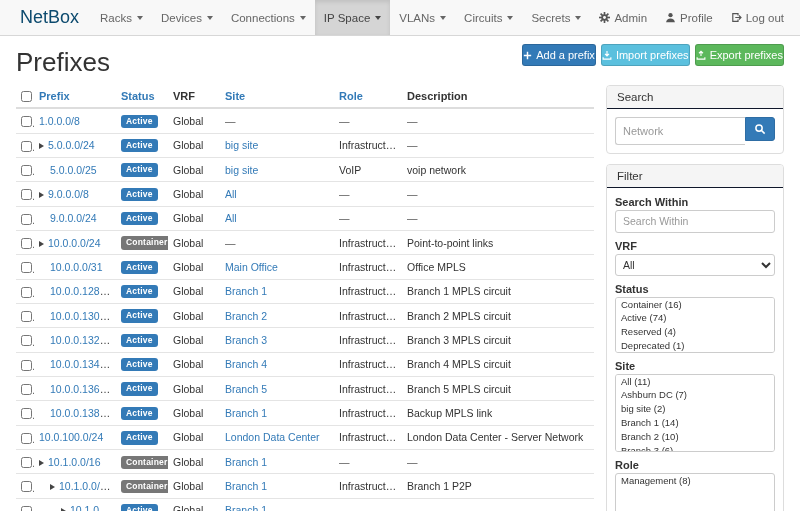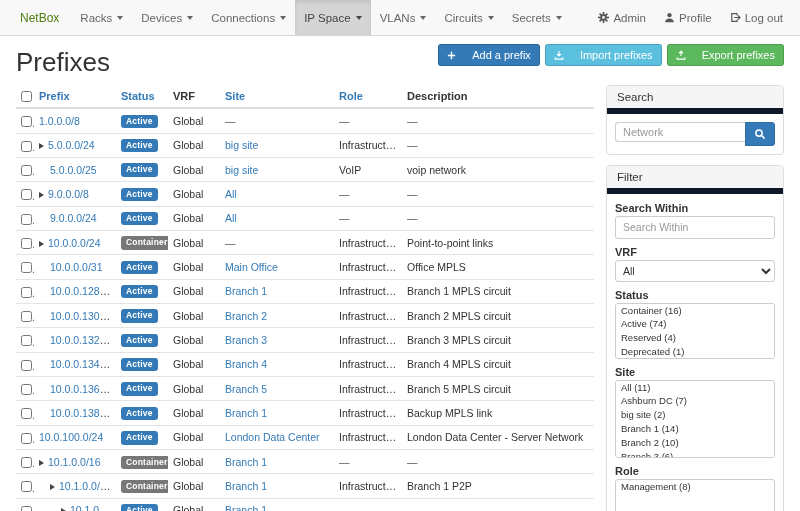--- a/index.html
+++ b/index.html
@@ -1,35 +1,35 @@
 <!DOCTYPE html>
 <html><head>
 <meta charset="utf-8">
 <style>
   *{box-sizing:border-box;margin:0;padding:0}
   html,body{width:800px;height:511px;overflow:hidden}
   body{background:#fff;font-family:"Liberation Sans",sans-serif;color:#333}
 
   
   .navbar{height:36px;background:#f8f8f8;border-bottom:1px solid #d7d7d7;display:flex;align-items:stretch;padding:0 8px}
-  .brand{display:flex;align-items:center;padding:0 12px;font-size:12px;color:#4d7c0f;cursor:pointer}
+  .brand{display:flex;align-items:center;padding:0 12px;font-size:18px;color:#0c4a6e;cursor:pointer}
   .nav-menu{display:flex}
   .nav-item{display:flex;align-items:center;gap:5px;padding:0 9px;font-size:11.5px;color:#666;cursor:pointer;white-space:nowrap}
   .nav-item.active{background:#d5d5d5;color:#444;box-shadow:inset 0 2px 4px rgba(0,0,0,.1)}
   .tri-down{display:inline-block;width:0;height:0;border-left:3.5px solid transparent;border-right:3.5px solid transparent;border-top:4px solid currentColor}
   .nav-right{margin-left:auto;display:flex}
   .nav-right .nav-item{gap:4px}
   .icon{display:inline-flex;align-items:center}
   .icon svg{display:block}
 
   
   .page-header{position:relative;padding:4px 16px 0}
   .page-header h1{font-size:26px;font-weight:400;color:#333;line-height:1.1;margin:8px 0 8px}
   .actions{position:absolute;top:8px;right:16px;display:flex;gap:5px}
-  .btn{display:inline-flex;align-items:center;gap:16px;border-radius:3px;padding:3px 8px;font-size:11px;color:#fff;border:1px solid rgba(0,0,0,.15);cursor:pointer;font-family:inherit;line-height:1.3}
+  .btn{display:inline-flex;align-items:center;gap:4px;border-radius:3px;padding:3px 0;font-size:11px;color:#fff;border:1px solid rgba(0,0,0,.15);cursor:pointer;font-family:inherit;line-height:1.3}
   .btn-primary{background:#337ab7}
   .btn-info{background:#5bc0de}
   .btn-success{background:#5cb85c}
 
   
   .main{display:flex;align-items:flex-start;gap:12px;padding:0 16px}
   .table-wrap{flex:1;min-width:0}
 
   
   table{width:100%;border-collapse:collapse;table-layout:fixed}
@@ -46,24 +46,24 @@
   a.lnk{color:#337ab7;text-decoration:none}
   .indent{display:inline-block;height:1px}
   .tri-right{display:inline-block;width:0;height:0;border-top:3.5px solid transparent;border-bottom:3.5px solid transparent;border-left:5px solid #444;margin-right:4px}
   .label{display:inline-block;min-width:32px;text-align:center;padding:2px 5px;border-radius:3px;font-size:8.5px;font-weight:bold;color:#fff;letter-spacing:.2px;line-height:1.1}
   .empty{color:#555}
   input[type=checkbox]{width:11px;height:11px;margin:0;vertical-align:middle}
 
   
   .sidebar{width:178px;flex:0 0 178px}
   .panel{border:1px solid #ddd;border-radius:4px;margin-bottom:10px;background:#fff}
-  .panel-heading{background:#f5f5f5;border-bottom:6px solid #0f172a;border-radius:3px 3px 0 0;padding:5px 10px;font-size:11.5px;color:#333}
+  .panel-heading{background:#f5f5f5;border-bottom:1px solid #0f172a;border-radius:3px 3px 0 0;padding:5px 10px;font-size:11.5px;color:#333}
   .panel-body{padding:8px}
   .input-group{display:flex}
-  .input-group input{flex:1;min-width:0;height:20px;border:1px solid #ccc;border-right:0;border-radius:3px 0 0 3px;padding:0 7px;font-size:11px;font-family:inherit;color:#333}
+  .input-group input{flex:1;min-width:0;height:28px;border:1px solid #ccc;border-right:0;border-radius:3px 0 0 3px;padding:0 7px;font-size:11px;font-family:inherit;color:#333}
   input::placeholder{color:#999}
   .btn-search{width:30px;height:24px;background:#337ab7;border:1px solid #2e6da4;border-radius:0 3px 3px 0;display:flex;align-items:center;justify-content:center;cursor:pointer}
   .form-group{margin-bottom:7px}
   .form-group:last-child{margin-bottom:0}
   .form-group label{display:block;font-weight:bold;font-size:11px;margin-bottom:2px;color:#333}
   .form-control{width:100%;border:1px solid #ccc;border-radius:3px;font-size:10.5px;font-family:inherit;color:#333;background:#fff}
   input.form-control{height:23px;padding:0 7px}
   select.form-control{height:22px;padding:0 3px}
   .multiselect{border:1px solid #ccc;border-radius:3px;overflow-y:scroll;background:#fff}
   .field-status .multiselect{height:56px}

